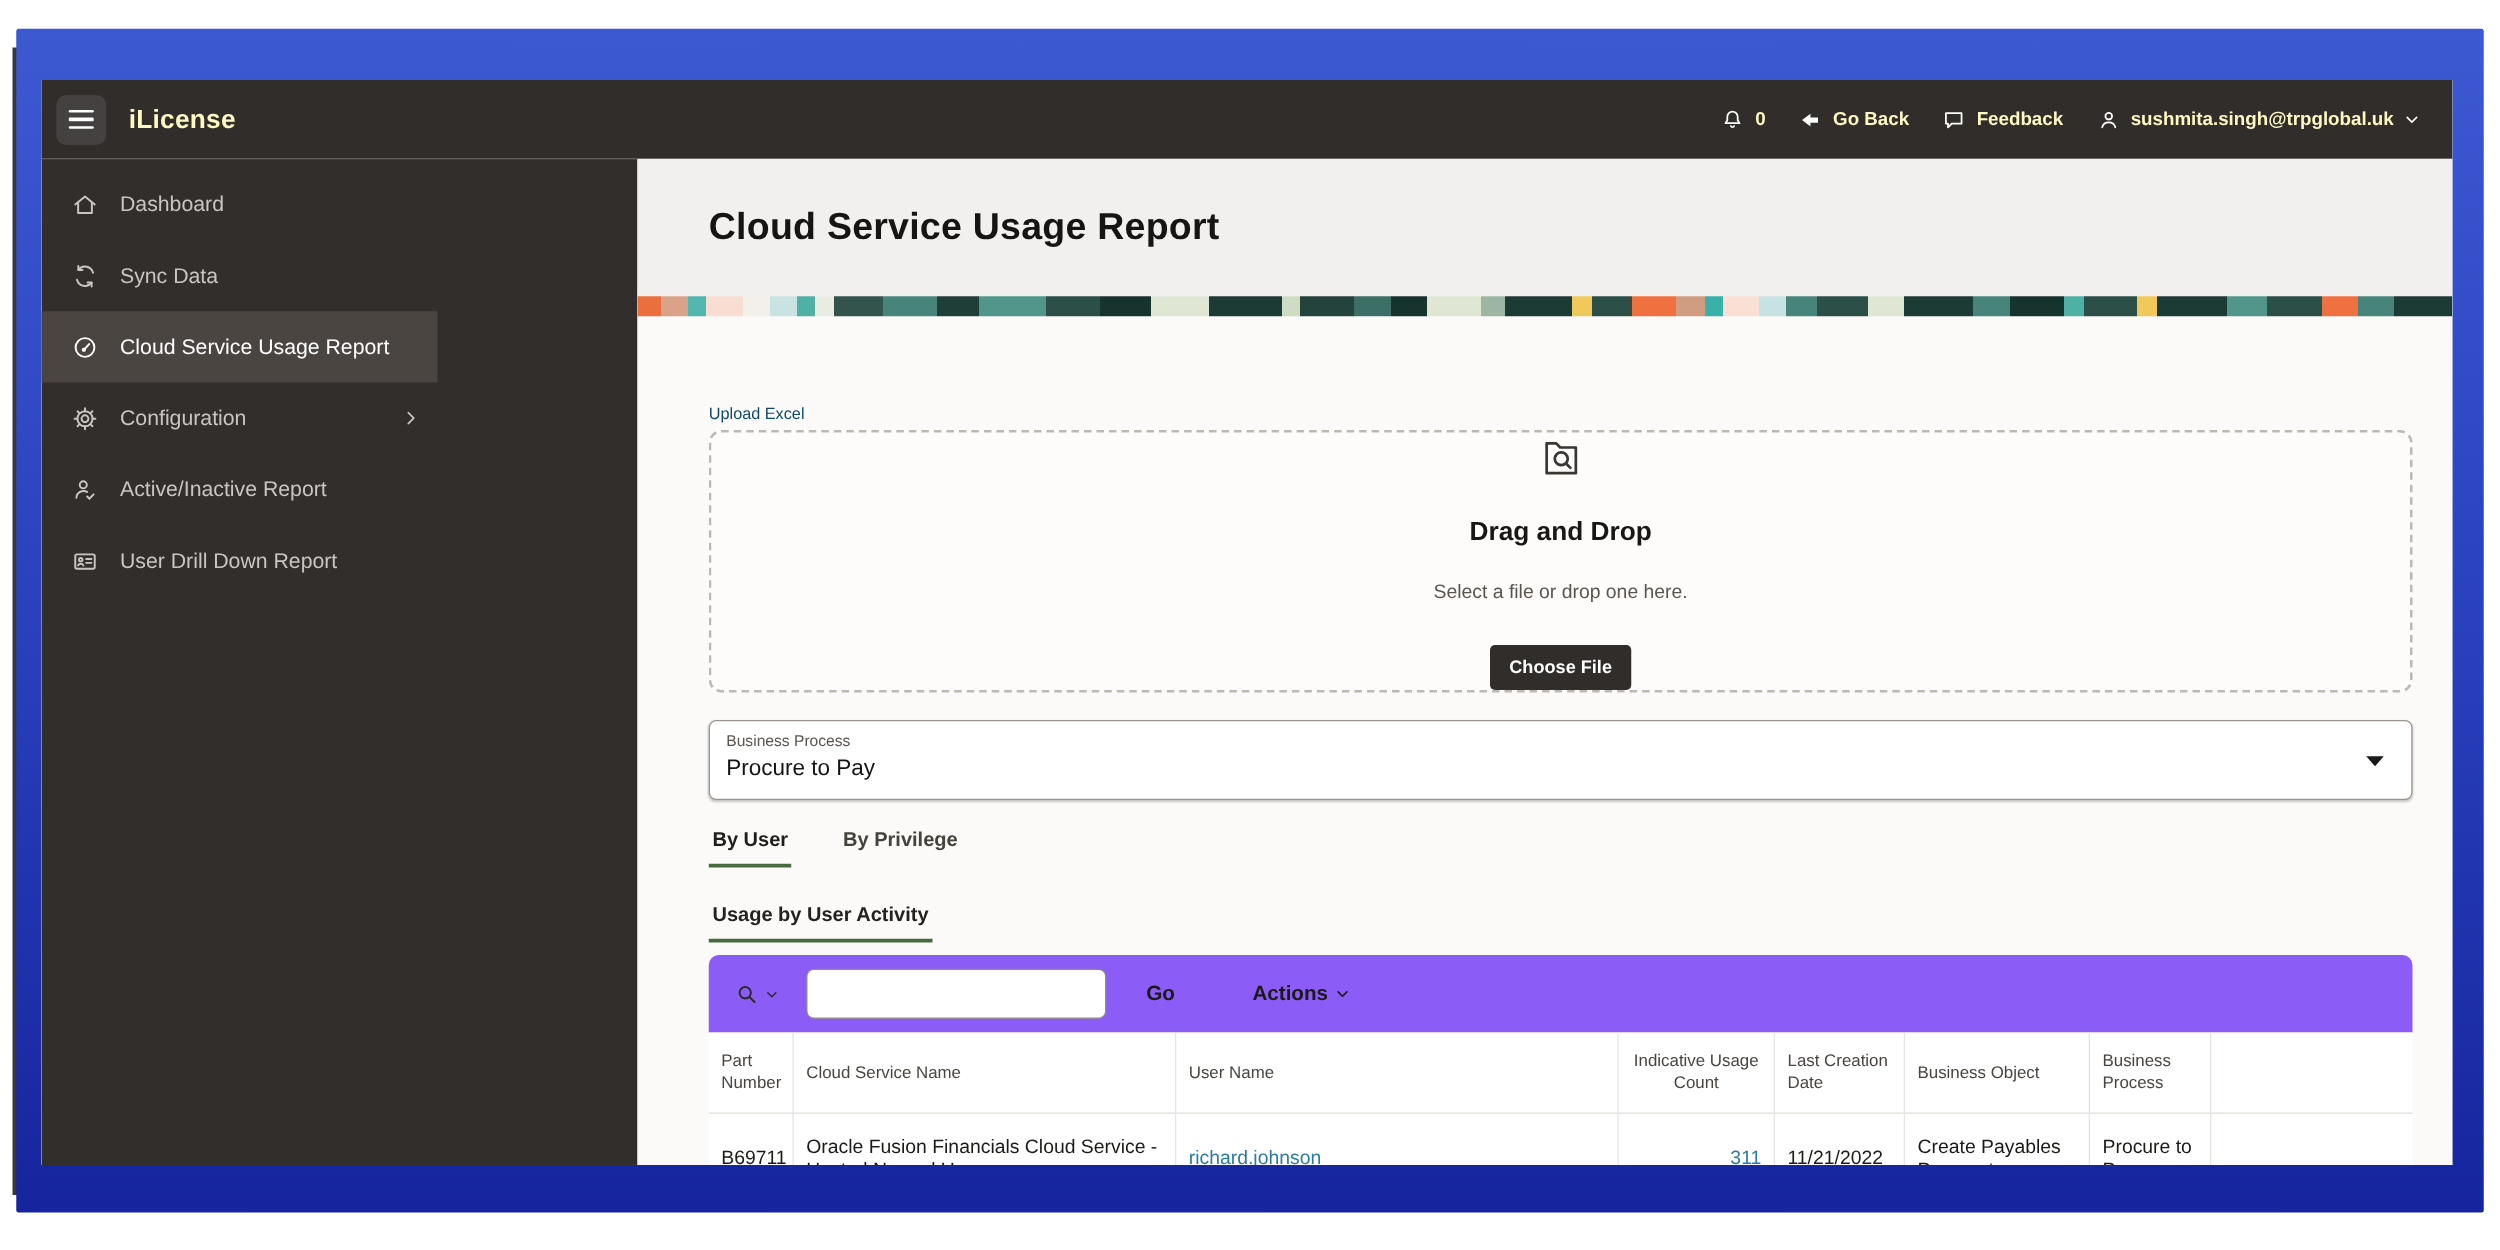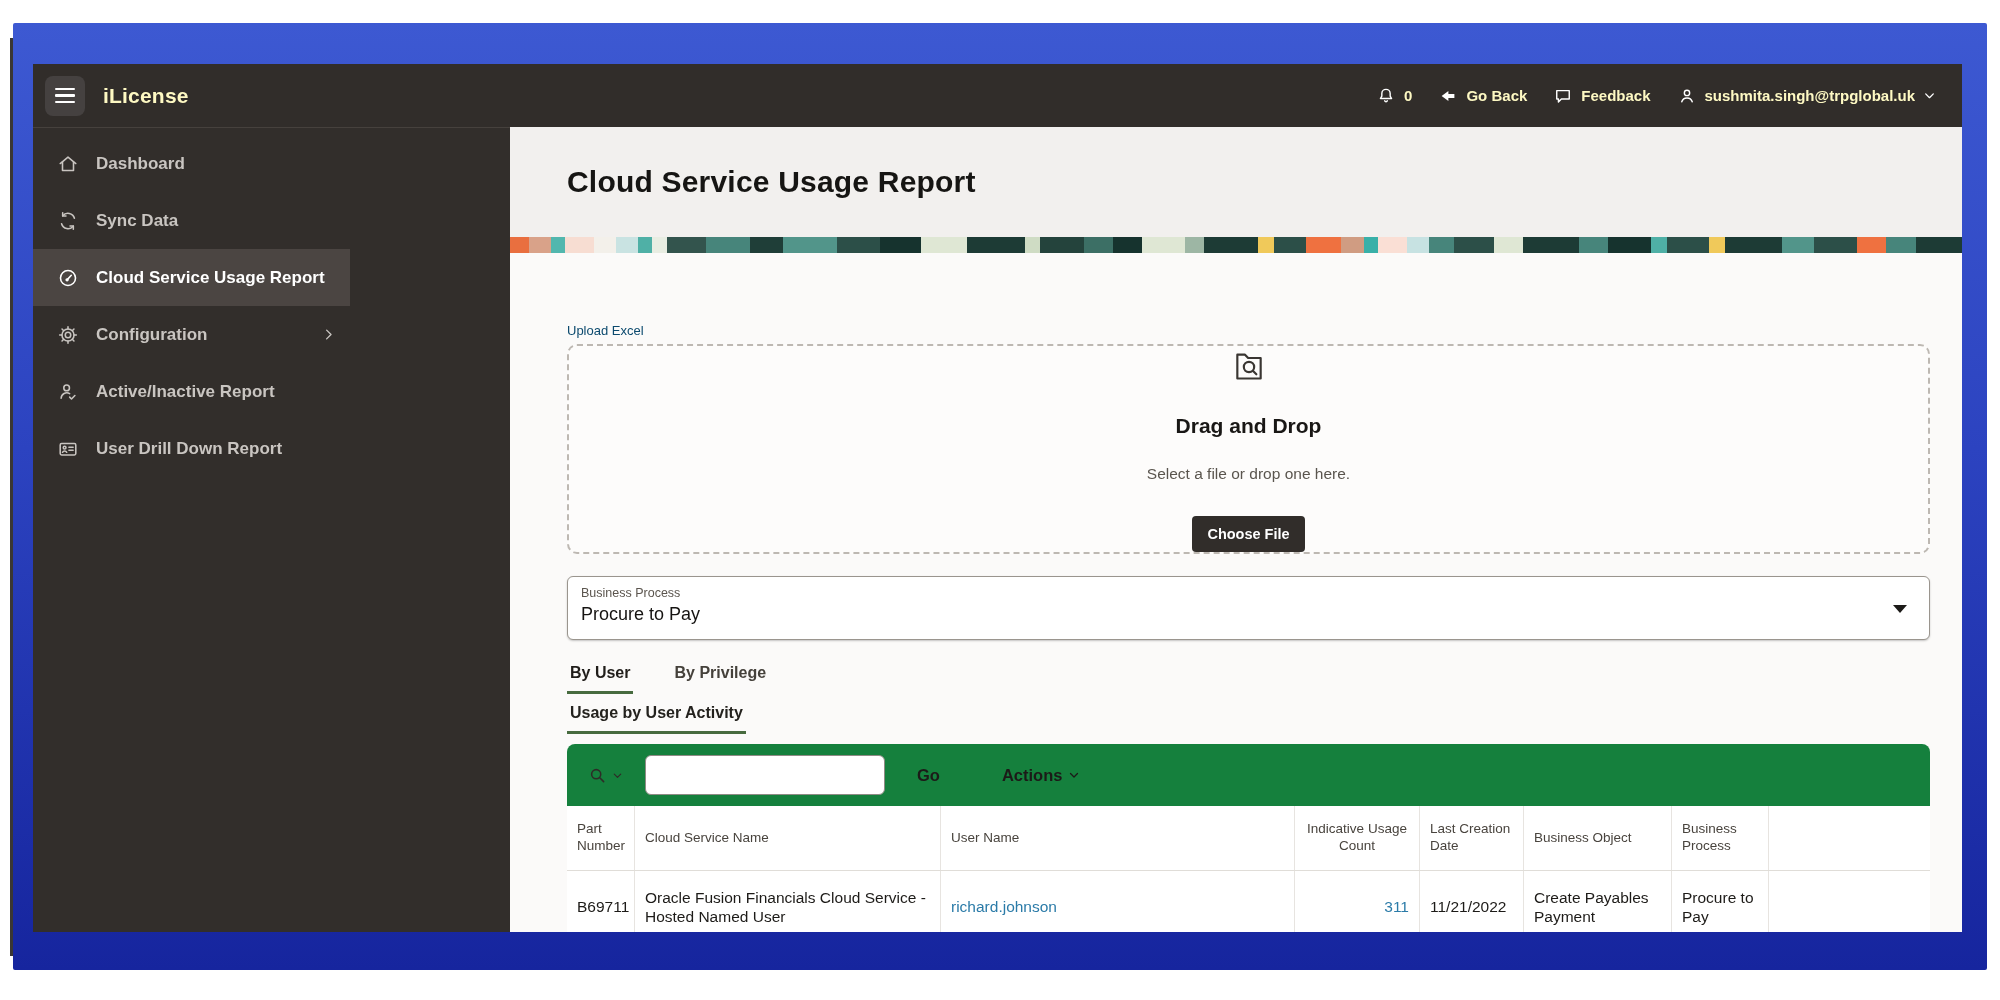--- a/index.html
+++ b/index.html
@@ -28,21 +28,21 @@
   .hamburger span{display:block;width:20px;height:2.5px;background:#fff;border-radius:1px}
   .app-title{font-size:21px;font-weight:bold;margin-left:18px;letter-spacing:.2px}
   .topbar-right{margin-left:auto;display:flex;align-items:center;gap:26px;font-size:15px;font-weight:bold}
   .tb-item{display:flex;align-items:center;gap:8px;cursor:pointer}
   .tb-item svg{display:block}
 
   
   .main{flex:1;display:flex;overflow:hidden}
   .sidebar{width:477px;flex:0 0 477px;background:#322e2b;border-top:1px solid #46413d;padding-top:7px}
   .nav{width:317px;display:flex;flex-direction:column}
-  .nav-item{height:57px;display:flex;align-items:center;gap:17px;padding:0 14px 0 24px;color:#c9c5c1;font-size:17px;font-weight:bold;cursor:pointer}
+  .nav-item{height:57px;display:flex;align-items:center;gap:17px;padding:0 14px 0 24px;color:#c9c5c1;font-size:17px;font-weight:normal;cursor:pointer}
   .nav-item svg{flex:0 0 auto}
   .nav-item.active{background:var(--sidebar-active-bg);color:#fff}
   .nav-item .grow{flex:1}
 
   
   .content{flex:1;display:flex;flex-direction:column;background:#fbfaf9;overflow:hidden}
   .page-header{height:110px;flex:0 0 110px;background:#f2f0ee;display:flex;align-items:center;padding-left:57px}
   .page-title{font-size:30px;font-weight:bold;color:#161513;letter-spacing:.2px}
   .deco-strip{height:16px;flex:0 0 16px;background:linear-gradient(90deg,
     #e96f3f 0 1.3%,#d9a289 1.3% 2.8%,#52b7ae 2.8% 3.8%,#f7ddd2 3.8% 5.8%,#f3f0ea 5.8% 7.3%,
@@ -67,24 +67,24 @@
   .select-field{margin-top:22px;height:64px;background:#fff;border:1px solid #9a958e;border-radius:6px;
     box-shadow:0 1px 2px rgba(0,0,0,.22);position:relative;padding:9px 46px 0 13px;cursor:pointer}
   .select-label{display:block;font-size:12.5px;color:#5b554e}
   .select-value{display:block;margin-top:4px;font-size:18px;color:#161412}
   .select-caret{position:absolute;right:22px;top:28px;width:0;height:0;
     border-left:7px solid transparent;border-right:7px solid transparent;border-top:8px solid #1c1a18}
 
   .tabs{margin-top:24px;display:flex;gap:38px}
   .tab{font-size:16px;font-weight:bold;color:#45413b;padding:0 3px 9px 3px;cursor:pointer}
   .tab.active{color:#201d1a;border-bottom:3.5px solid var(--accent-green)}
-  .subtabs{margin-top:10px;display:flex}
+  .subtabs{margin-top:30px;display:flex}
   .subtab{font-size:16px;font-weight:bold;color:#24221e;padding:0 3px 9px 3px;border-bottom:3.5px solid var(--accent-green);cursor:pointer}
 
-  .toolbar{margin-top:10px;height:62px;background:#15803d;border-radius:8px 8px 0 0;display:flex;align-items:center;padding:0 20px}
+  .toolbar{margin-top:10px;height:62px;background:#8b5cf6;border-radius:8px 8px 0 0;display:flex;align-items:center;padding:0 20px}
   .search-opts{display:flex;align-items:center;gap:4px;color:#2e2b27;cursor:pointer}
   .search-input{margin-left:22px;width:240px;height:40px;border:1px solid #8f8b85;border-radius:6px;background:#fff;
     font-size:15px;padding:0 10px;font-family:inherit;color:#1c1a18}
   .go-btn{margin-left:32px;background:none;border:none;font-size:16.5px;font-weight:bold;color:#1c1a18;cursor:pointer;font-family:inherit}
   .actions-btn{margin-left:62px;background:none;border:none;display:flex;align-items:center;gap:6px;
     font-size:16.5px;font-weight:bold;color:#1c1a18;cursor:pointer;font-family:inherit}
 
   .tbl{background:#fff}
   .tbl-row{display:grid;grid-template-columns:68px 306px 354px 125px 104px 148px 97px 1fr}
   .cell{border-right:1px solid #e7e4e0;padding:8px 10px;display:flex;align-items:center;font-size:15.5px;color:#1d1b18;line-height:1.25}

